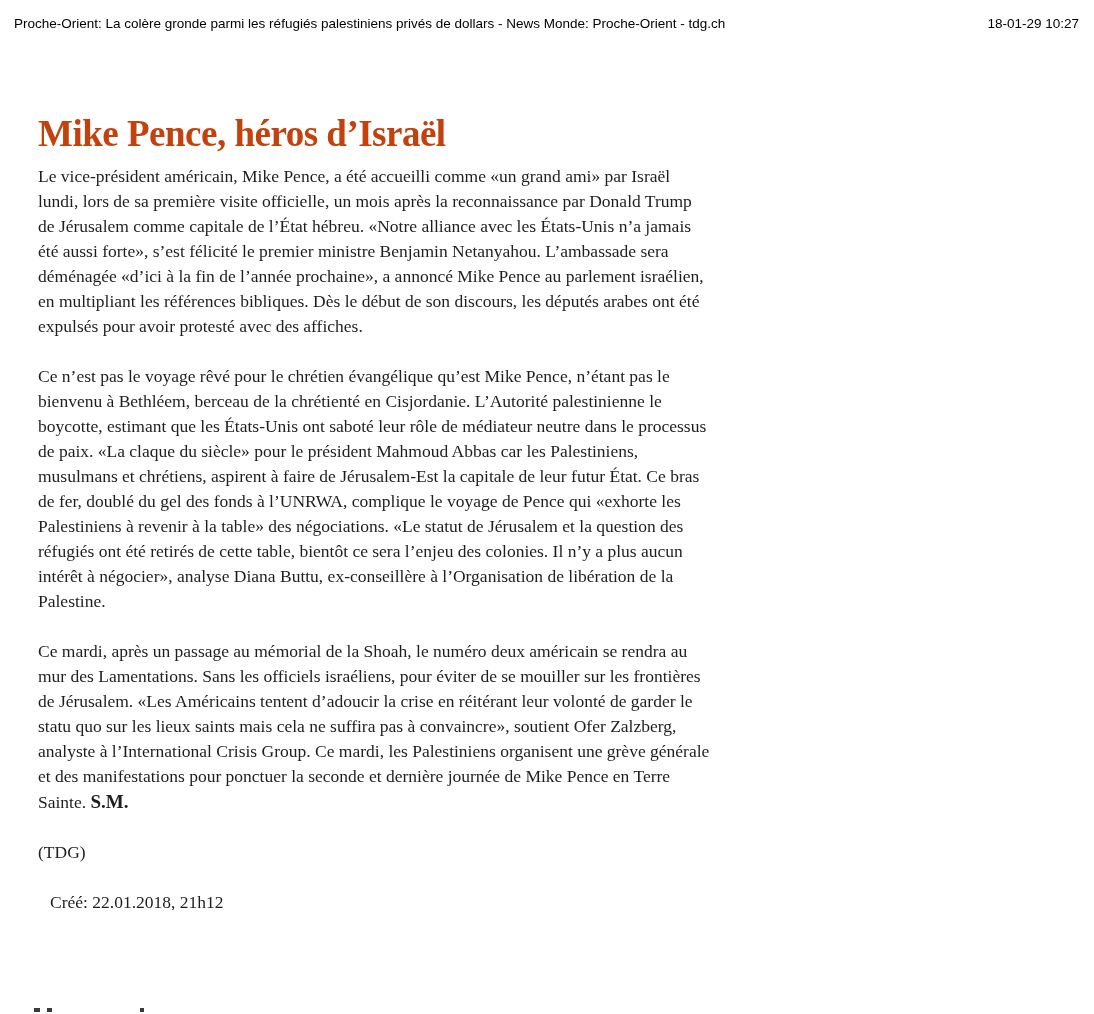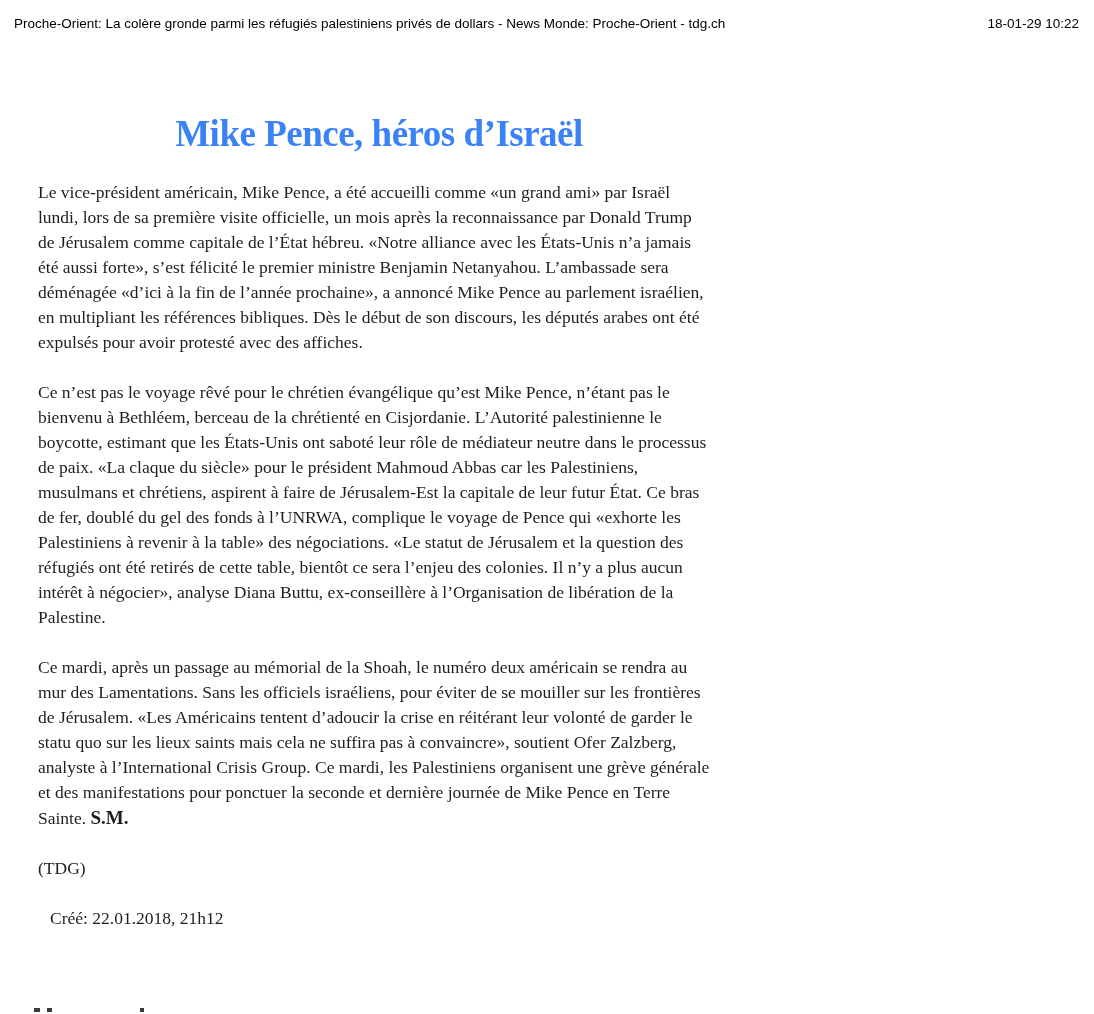--- a/index.html
+++ b/index.html
@@ -37,24 +37,23 @@
   }
   .intro-line {
     margin: 0;
   }
   h1.headline {
     font-family: "Liberation Serif", serif;
     font-size: 37px;
     line-height: 44px;
     font-weight: bold;
     letter-spacing: -0.5px;
-    color: #3b82f6;
+    color: #c2410c;
     margin-top: 52px;
-    margin-bottom: 24px;
-    text-align: center;
+    margin-bottom: 8px;
   }
   p.body-par {
     margin: 0 8px 25px 0;
     text-align: left;
   }
   .signature {
     font-family: Liberation Serif, serif;
     font-weight: bold;
     font-size: 19px;
   }
@@ -76,21 +75,21 @@
   }
   .clipped-line i.m1 { left: 34px;  width: 6px; }
   .clipped-line i.m2 { left: 47px;  width: 5px; }
   .clipped-line i.m3 { left: 140px; width: 4px; }
 </style>
 </head>
 <body>
 
 <header class="print-header">
   <span class="doc-title">Proche-Orient: La colère gronde parmi les réfugiés palestiniens privés de dollars - News Monde: Proche-Orient - tdg.ch</span>
-  <span class="doc-timestamp">18-01-29 10:22</span>
+  <span class="doc-timestamp">18-01-29 10:27</span>
 </header>
 
 <main class="article">
 
   <h1 class="headline">Mike Pence, héros d’Israël</h1>
 
   <p class="body-par">Le vice-président américain, Mike Pence, a été accueilli comme «un grand ami» par Israël lundi, lors de sa première visite officielle, un mois après la reconnaissance par Donald Trump de Jérusalem comme capitale de l’État hébreu. «Notre alliance avec les États-Unis n’a jamais été aussi forte», s’est félicité le premier ministre Benjamin Netanyahou. L’ambassade sera déménagée «d’ici à la fin de l’année prochaine», a annoncé Mike Pence au parlement israélien, en multipliant les références bibliques. Dès le début de son discours, les députés arabes ont été expulsés pour avoir protesté avec des affiches.</p>
 
   <p class="body-par">Ce n’est pas le voyage rêvé pour le chrétien évangélique qu’est Mike Pence, n’étant pas le bienvenu à Bethléem, berceau de la chrétienté en Cisjordanie. L’Autorité palestinienne le boycotte, estimant que les États-Unis ont saboté leur rôle de médiateur neutre dans le processus de paix. «La claque du siècle» pour le président Mahmoud Abbas car les Palestiniens, musulmans et chrétiens, aspirent à faire de Jérusalem-Est la capitale de leur futur État. Ce bras de fer, doublé du gel des fonds à l’UNRWA, complique le voyage de Pence qui «exhorte les Palestiniens à revenir à la table» des négociations. «Le statut de Jérusalem et la question des réfugiés ont été retirés de cette table, bientôt ce sera l’enjeu des colonies. Il n’y a plus aucun intérêt à négocier», analyse Diana Buttu, ex-conseillère à l’Organisation de libération de la Palestine.</p>
 

